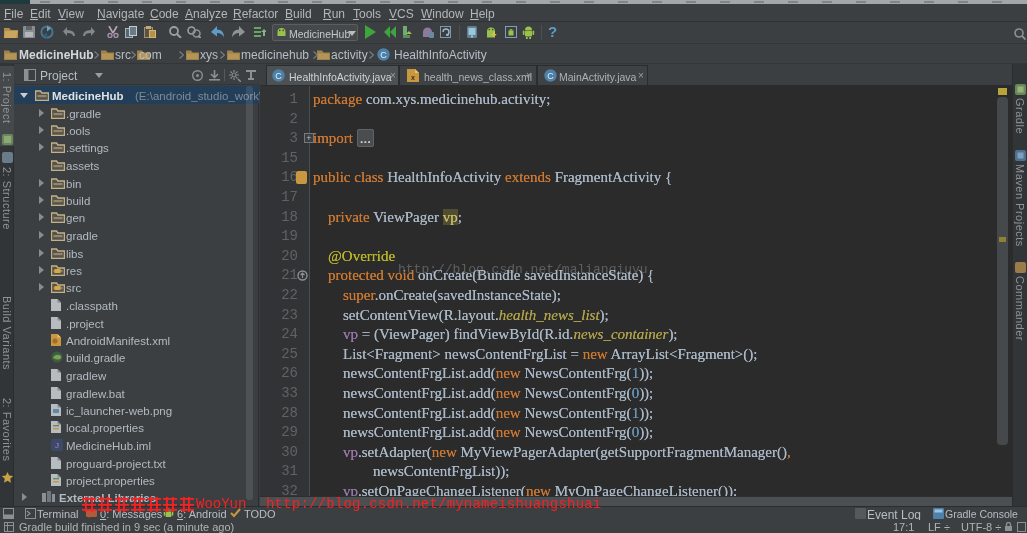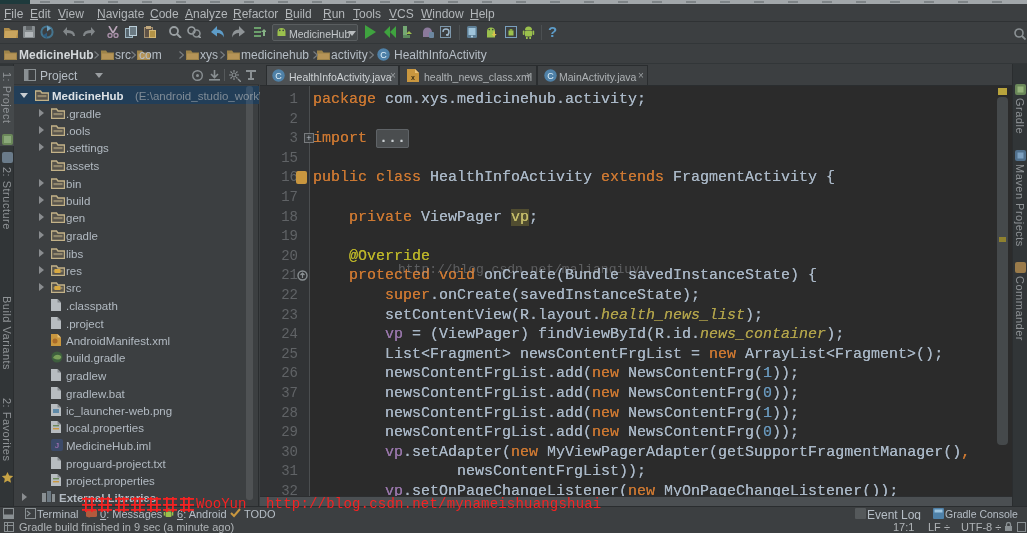--- a/index.html
+++ b/index.html
@@ -3,21 +3,21 @@
 <style>
 *{margin:0;padding:0;box-sizing:border-box}
 html,body{width:1027px;height:533px;overflow:hidden}
 body{position:relative;background:#3c3f41;font-family:"Liberation Sans",sans-serif;font-size:12px;color:#b5b9bc}
 .ab{position:absolute}
 .kw{color:#cc7832}
 .fld{color:#9876aa}
 .num{color:#6897bb}
 .ann{color:#bbb529}
 .res{color:#b0a24a;font-style:italic}
-.codeline{position:absolute;left:313px;white-space:pre;font-family:Liberation Mono, monospace;font-size:15px;line-height:19.6px;color:#a9b7c6;height:19.6px;text-shadow:0 0 0.6px}
+.codeline{position:absolute;left:313px;white-space:pre;font-family:Liberation Serif, serif;font-size:15px;line-height:19.6px;color:#a9b7c6;height:19.6px;text-shadow:0 0 0.6px}
 .lnum{position:absolute;width:36px;text-align:right;font-family:"Liberation Mono",monospace;font-size:14px;line-height:19.6px;color:#606366;left:262px}
 .trow{position:absolute;left:14px;width:231px;height:18px;line-height:18px;font-size:11.5px;color:#b2bac2;white-space:nowrap}
 .arrow-r{position:absolute;width:0;height:0;border-left:5px solid #8a8d90;border-top:4px solid transparent;border-bottom:4px solid transparent}
 .arrow-d{position:absolute;width:0;height:0;border-top:5px solid #c8cdd2;border-left:4px solid transparent;border-right:4px solid transparent}
 .fold{position:absolute;width:10px;height:10px;border:1px solid #777a7d;background:#3c3f41;color:#b6bec6;font-size:9px;line-height:8px;text-align:center}
 .vlabel{writing-mode:vertical-rl;white-space:nowrap;font-size:11px;color:#8f9396;letter-spacing:0.5px}
 .cjk{display:inline-block;width:14px;height:15px;margin-right:2.3px;vertical-align:top;background:
  linear-gradient(#f42222,#f42222) 0px 1px/14px 1.8px no-repeat,
  linear-gradient(#f42222,#f42222) 0px 6.5px/14px 1.8px no-repeat,
  linear-gradient(#f42222,#f42222) 0px 12px/14px 1.8px no-repeat,
@@ -508,21 +508,21 @@
 <div class="lnum" style="top:188.0px">17</div>
 <div class="lnum" style="top:207.6px">18</div>
 <div class="lnum" style="top:227.2px">19</div>
 <div class="lnum" style="top:246.8px">20</div>
 <div class="lnum" style="top:266.4px">21</div>
 <div class="lnum" style="top:286.0px">22</div>
 <div class="lnum" style="top:305.6px">23</div>
 <div class="lnum" style="top:325.2px">24</div>
 <div class="lnum" style="top:344.8px">25</div>
 <div class="lnum" style="top:364.4px">26</div>
-<div class="lnum" style="top:384.0px">37</div>
+<div class="lnum" style="top:384.0px">33</div>
 <div class="lnum" style="top:403.6px">28</div>
 <div class="lnum" style="top:423.2px">29</div>
 <div class="lnum" style="top:442.8px">30</div>
 <div class="lnum" style="top:462.4px">31</div>
 <div class="lnum" style="top:482.0px">32</div>
 <div class="codeline" style="top:90.0px"><span class="kw">package</span> com.xys.medicinehub.activity;</div>
 <div class="codeline" style="top:129.2px"><span class="kw">import</span> <span style="background:#4a4d4f;border:1px solid #5f6367;border-radius:2px;padding:0 2px;color:#c8ccd0">...</span></div>
 <div class="codeline" style="top:168.4px"><span class="kw">public class</span> HealthInfoActivity <span class="kw">extends</span> FragmentActivity {</div>
 <div class="codeline" style="top:207.6px">    <span class="kw">private</span> ViewPager <span style="background:#514d30;color:#c5bd6a">vp</span>;</div>
 <div class="codeline" style="top:246.8px">    <span class="ann">@Override</span></div>

